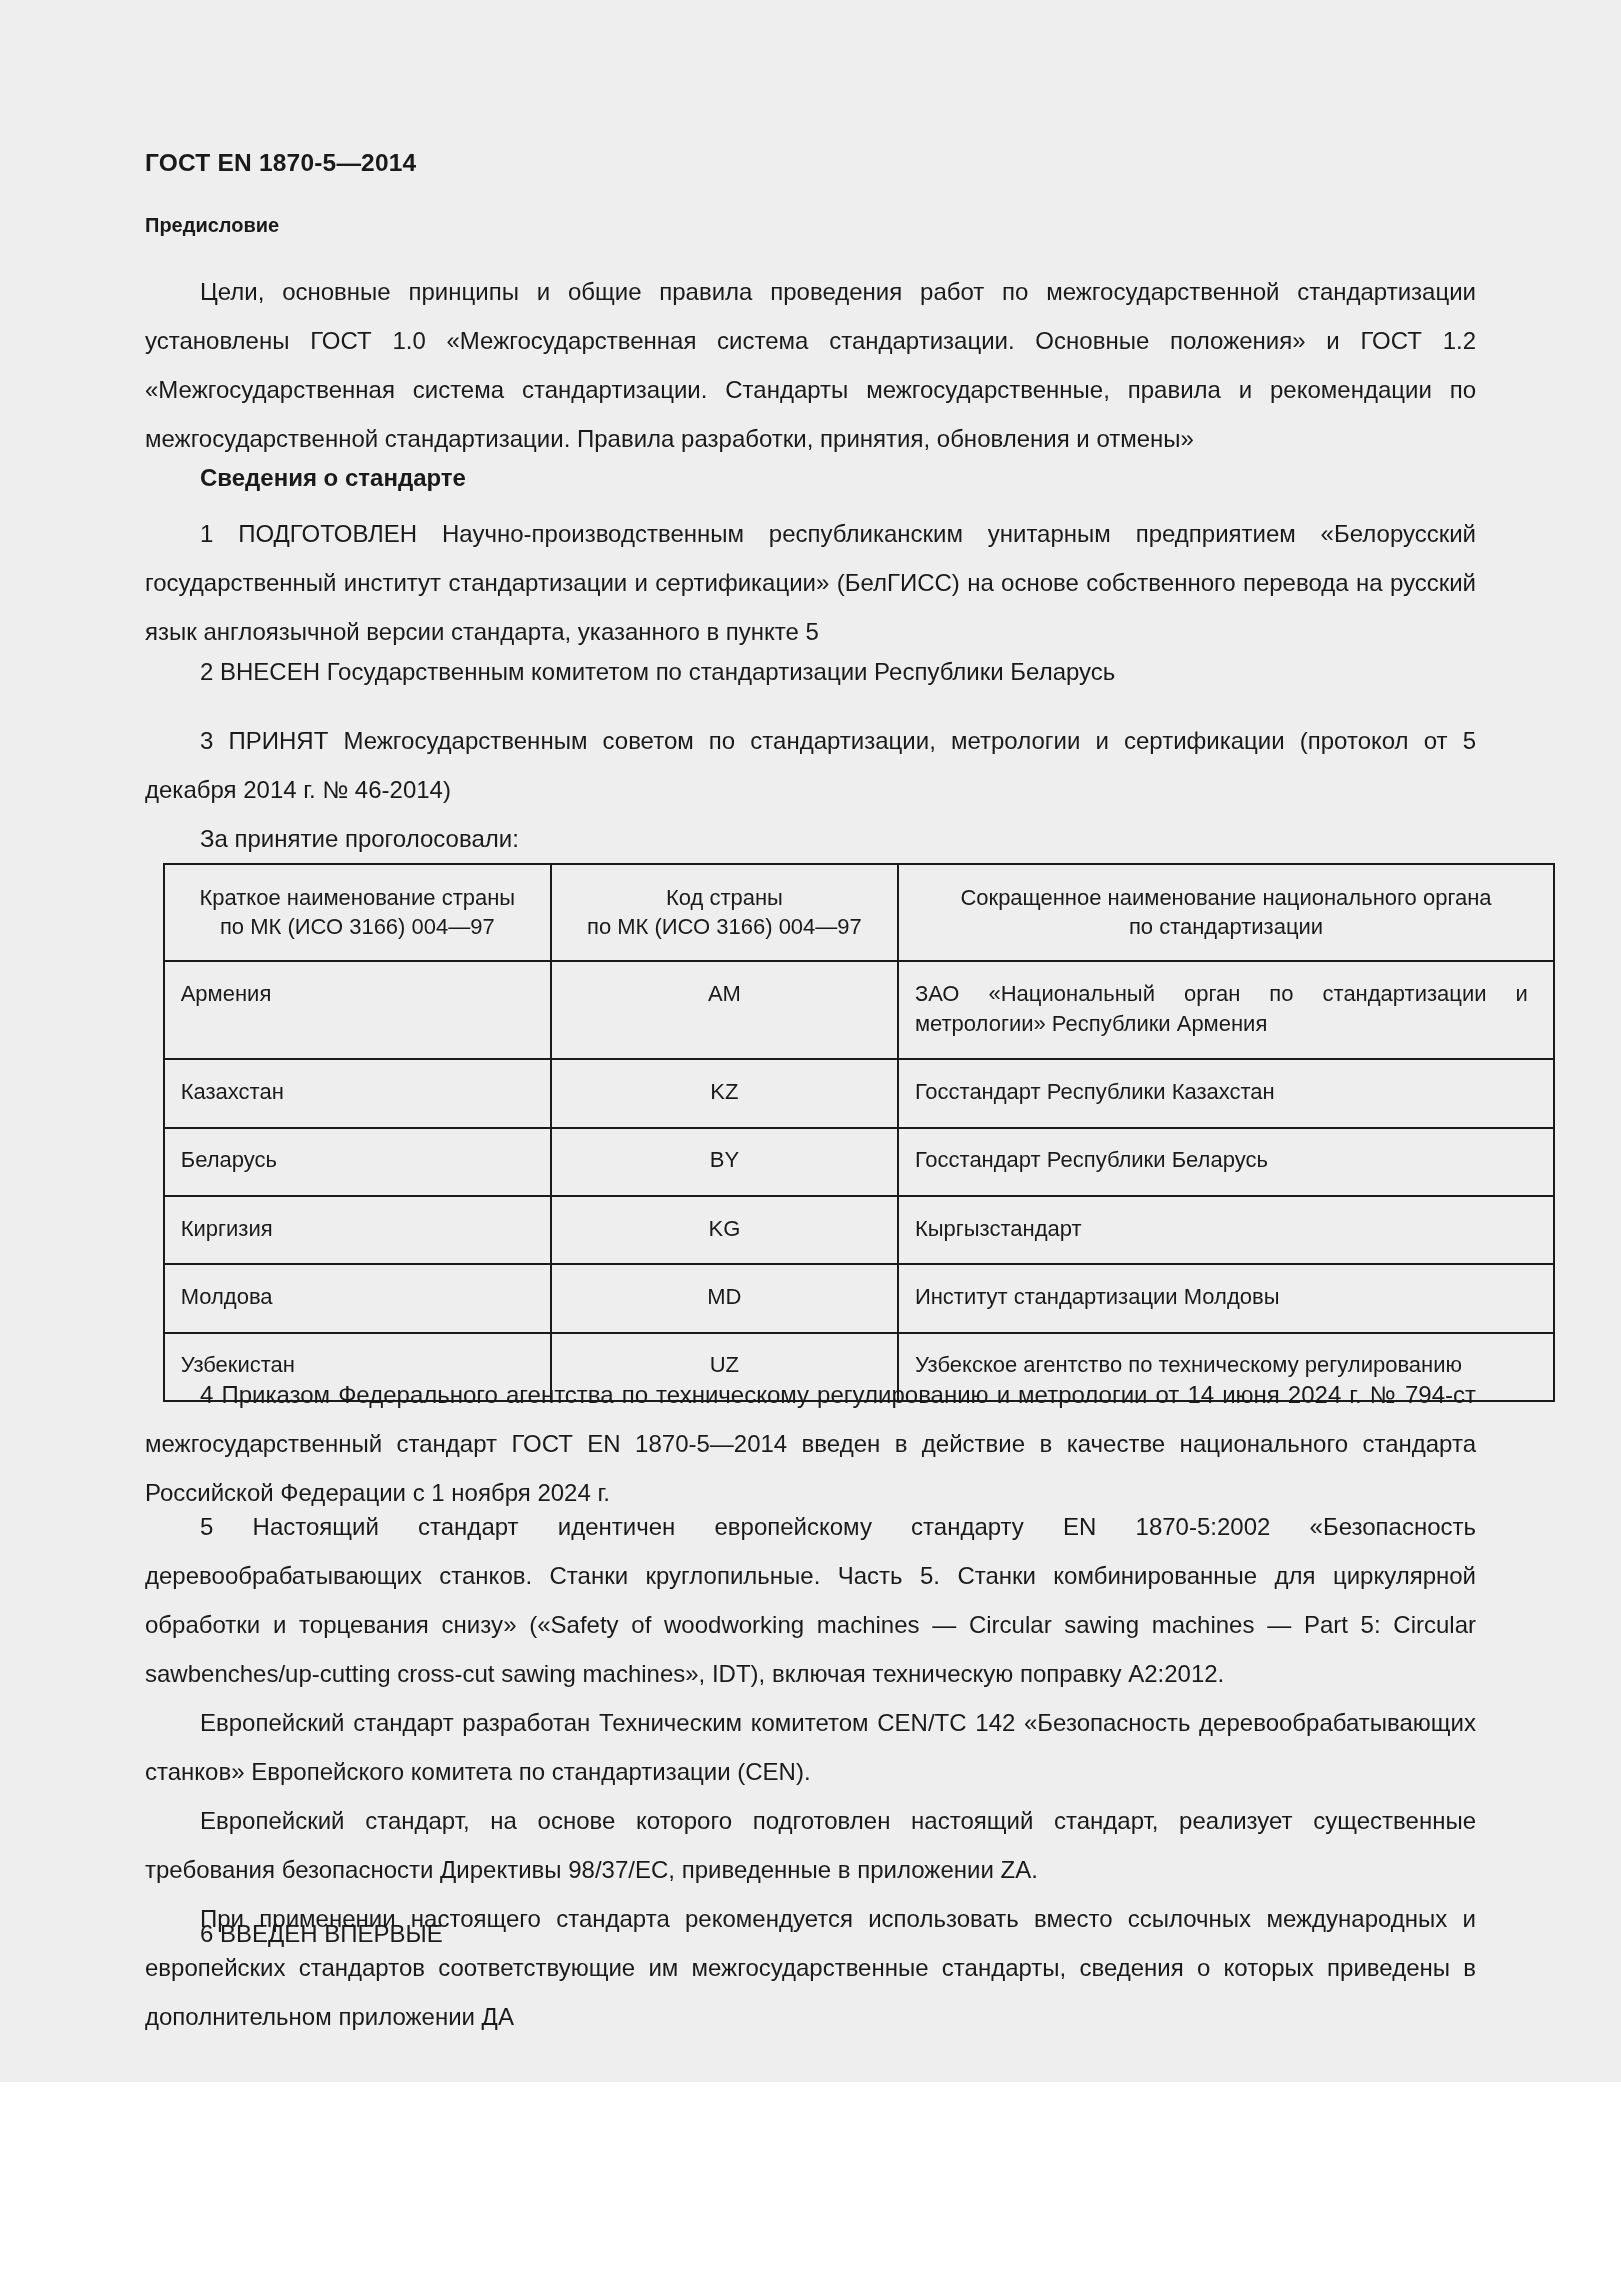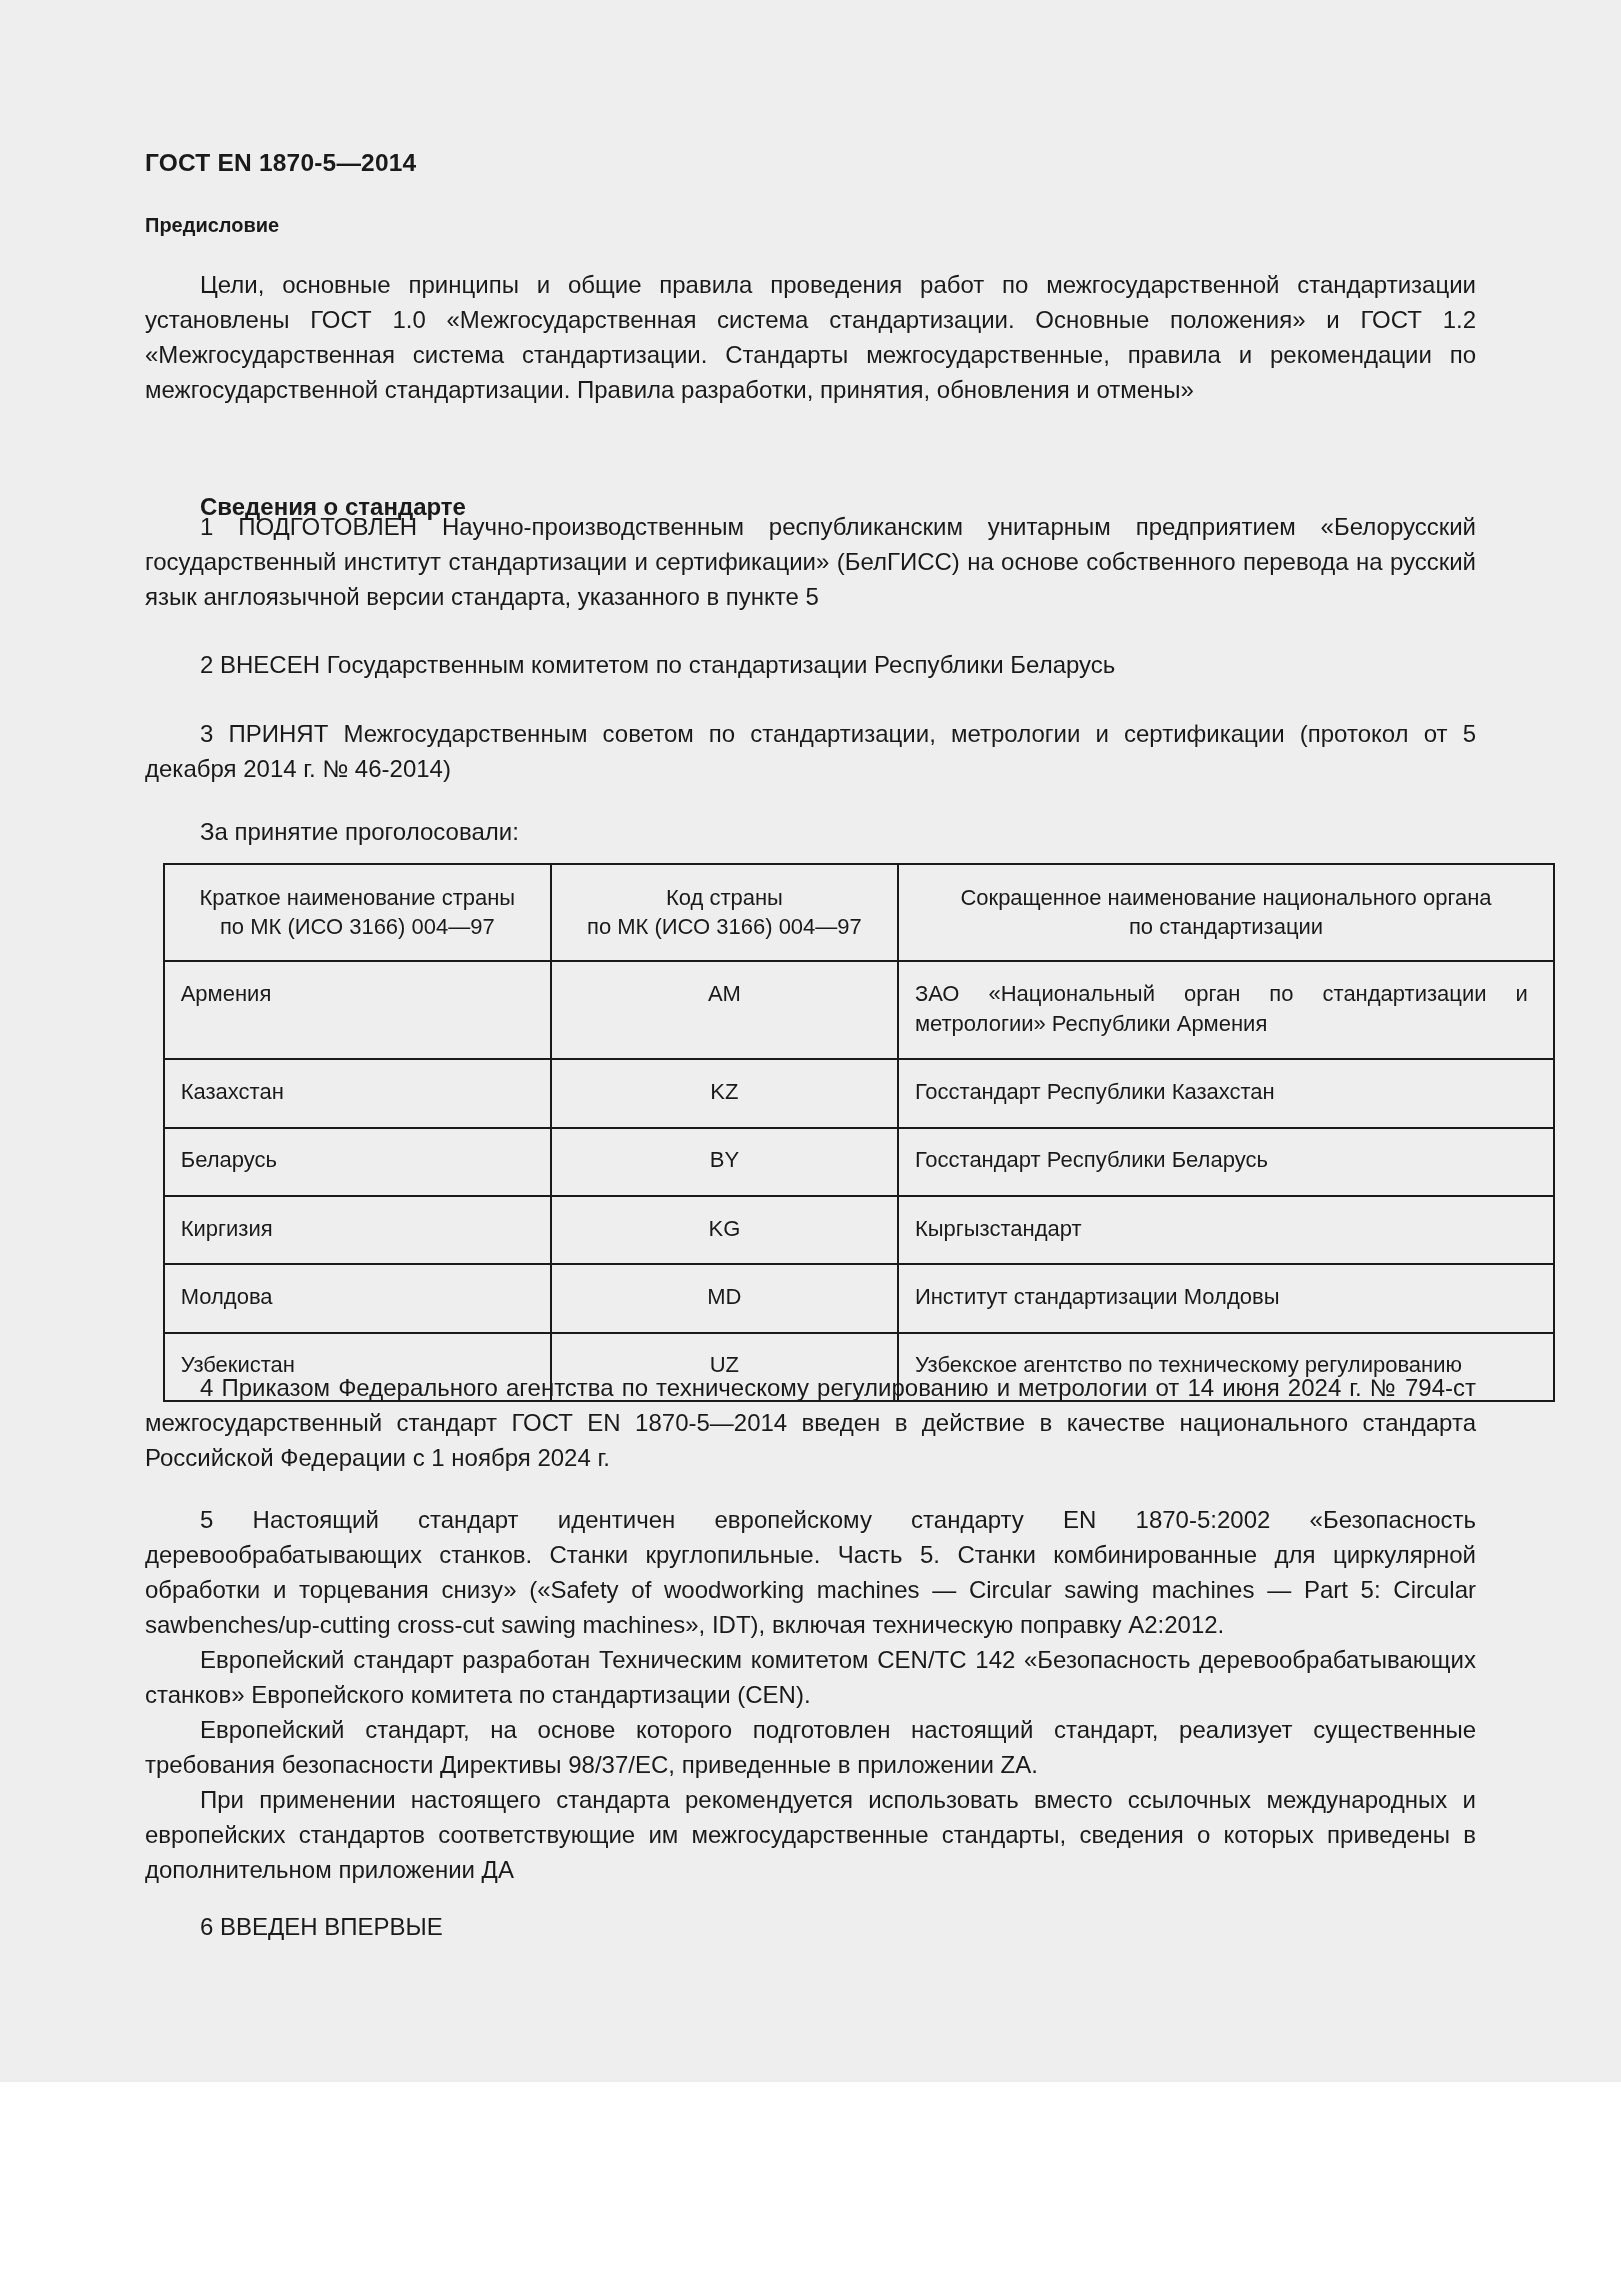--- a/index.html
+++ b/index.html
@@ -40,21 +40,21 @@
     font-size: 20px;
     font-weight: bold;
   }
 
   
   .body-block {
     position: absolute;
     left: 145px;
     width: 1331px;
     font-size: 24px;
-    line-height: 35px;
+    line-height: 49px;
     text-align: justify;
     text-justify: inter-word;
   }
   .body-block p {
     margin: 0;
   }
   .indent {
     text-indent: 55px;
   }
   .sub-heading {
@@ -107,21 +107,21 @@
 <div class="page">
 
   <div class="doc-header">ГОСТ EN 1870-5—2014</div>
 
   <div class="section-title">Предисловие</div>
 
   <div class="body-block" style="top: 267px;">
     <p class="indent">Цели, основные принципы и общие правила проведения работ по межгосударственной стандартизации установлены ГОСТ 1.0 «Межгосударственная система стандартизации. Основные положения» и ГОСТ 1.2 «Межгосударственная система стандартизации. Стандарты межгосударственные, правила и рекомендации по межгосударственной стандартизации. Правила разработки, принятия, обновления и отмены»</p>
   </div>
 
-  <div class="body-block" style="top: 453px; margin-top: 36px;">
+  <div class="body-block" style="top: 453px;">
     <p class="sub-heading">Сведения о стандарте</p>
   </div>
 
   <div class="body-block" style="top: 509px;">
     <p class="indent">1  ПОДГОТОВЛЕН Научно-производственным республиканским унитарным предприятием «Белорусский государственный институт стандартизации и сертификации» (БелГИСС) на основе собственного перевода на русский язык англоязычной версии стандарта, указанного в пункте 5</p>
   </div>
 
   <div class="body-block" style="top: 647px;">
     <p class="indent">2  ВНЕСЕН Государственным комитетом по стандартизации Республики Беларусь</p>
   </div>

